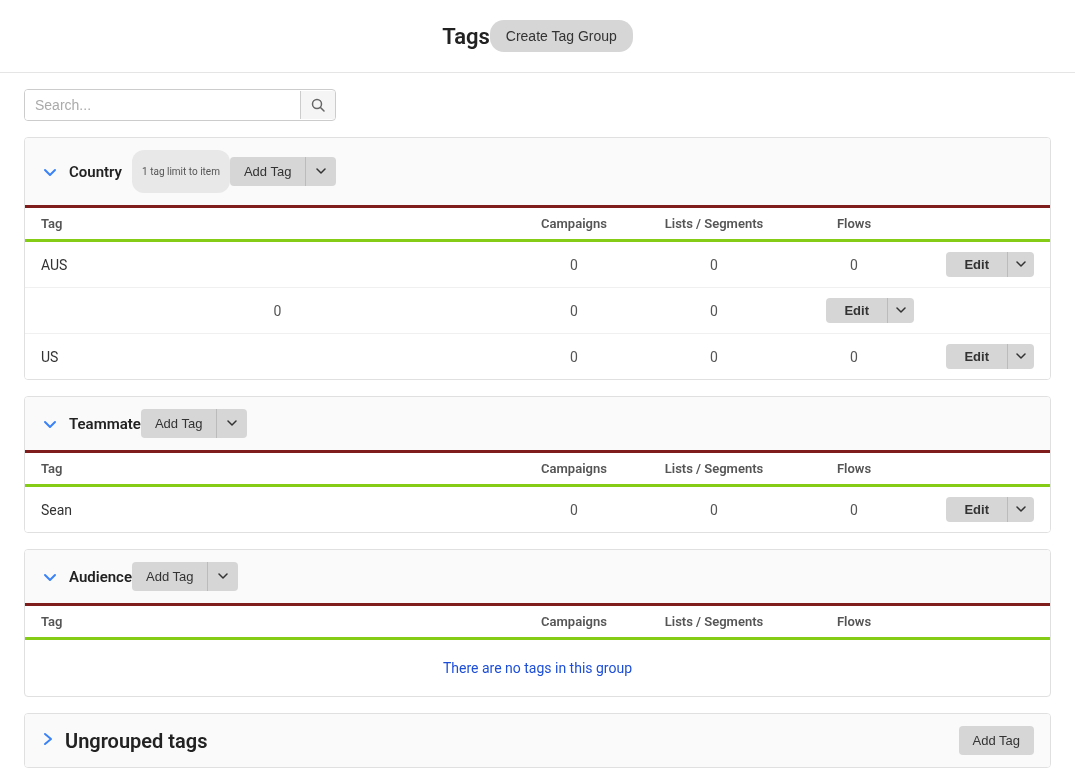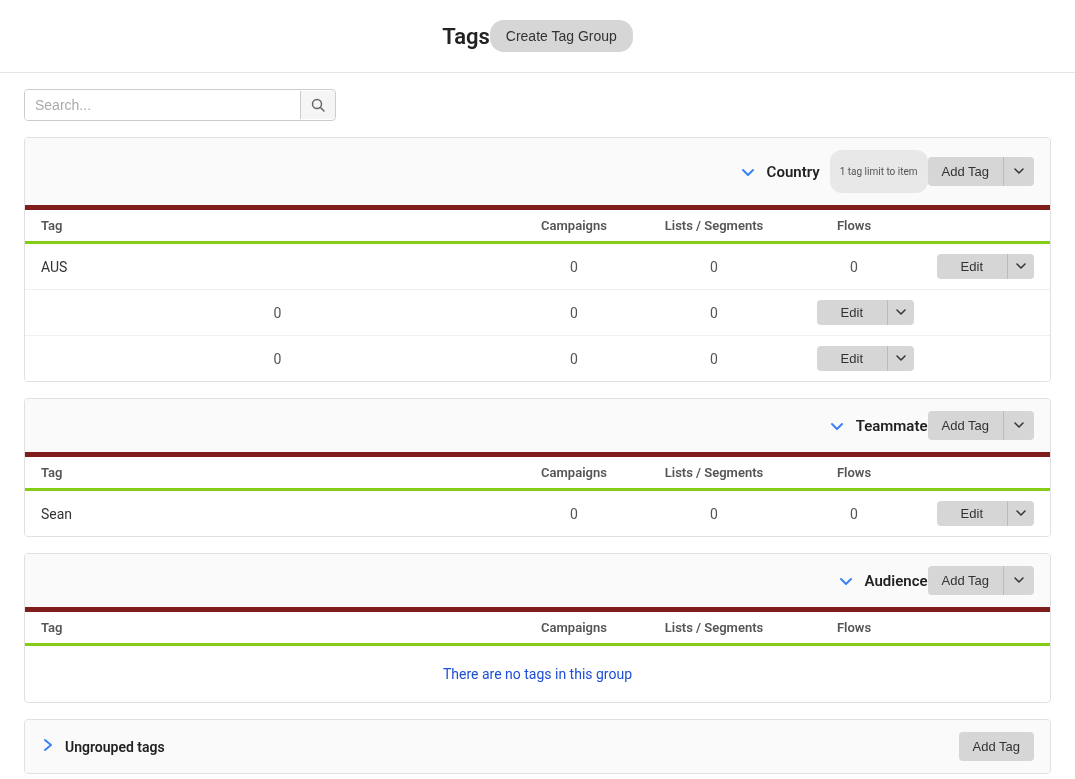--- a/index.html
+++ b/index.html
@@ -68,24 +68,24 @@
     }
     .group-card {
       border: 1px solid #e0e0e0;
       border-radius: 4px;
       margin-bottom: 16px;
       overflow: hidden;
     }
     .group-header {
       display: flex;
       align-items: center;
-      justify-content: flex-end;
+      justify-content: flex-start;
       padding: 12px 16px;
       background: #fafafa;
-      border-bottom: 5px solid #7f1d1d;
+      border-bottom: 3px solid #7f1d1d;
     }
     .group-header-left {
       display: flex;
       align-items: center;
       gap: 10px;
     }
     .collapse-icon {
       width: 18px;
       height: 18px;
       display: flex;
@@ -166,26 +166,26 @@
     .row-actions {
       display: flex;
       align-items: center;
       justify-content: flex-end;
       gap: 0;
     }
     .btn-edit {
       background: #d6d6d6;
       border: none;
       border-right: 1px solid #bbb;
-      padding: 5px 24px;
+      padding: 5px 18px;
       font-size: 13px;
       color: #333;
       cursor: pointer;
       border-radius: 4px 0 0 4px;
-      font-weight: 400;
+      font-weight: 700;
     }
     .btn-row-dropdown {
       background: #d6d6d6;
       border: none;
       padding: 5px 8px;
       font-size: 13px;
       color: #333;
       cursor: pointer;
       border-radius: 0 4px 4px 0;
     }
@@ -213,21 +213,21 @@
       align-items: center;
       gap: 10px;
     }
     .chevron-right {
       color: #3b82f6;
       font-size: 12px;
       cursor: pointer;
     }
     .ungrouped-name {
       font-weight: 600;
-      font-size: 14px;
+      font-size: 20px;
       color: #222;
     }
     .btn-add-tag-single {
       background: #d6d6d6;
       border: none;
       padding: 7px 14px;
       font-size: 13px;
       color: #333;
       cursor: pointer;
       border-radius: 4px;
@@ -298,20 +298,21 @@
           <div class="table-cell center">0</div>
           <div class="table-cell center">0</div>
           <div class="table-cell row-actions">
             <button class="btn-edit">Edit</button>
             <button class="btn-row-dropdown"><svg width="10" height="10" viewBox="0 0 10 10" fill="none">
                 <polyline points="1,3 5,7 9,3" stroke="#333" stroke-width="1.5" stroke-linecap="round" stroke-linejoin="round"></polyline>
               </svg></button>
           </div>
         </div>
         <div class="table-row">
+          <div class="table-cell">US</div>
           <div class="table-cell center">0</div>
           <div class="table-cell center">0</div>
           <div class="table-cell center">0</div>
           <div class="table-cell row-actions">
             <button class="btn-edit">Edit</button>
             <button class="btn-row-dropdown"><svg width="10" height="10" viewBox="0 0 10 10" fill="none">
                 <polyline points="1,3 5,7 9,3" stroke="#333" stroke-width="1.5" stroke-linecap="round" stroke-linejoin="round"></polyline>
               </svg></button>
           </div>
         </div>

